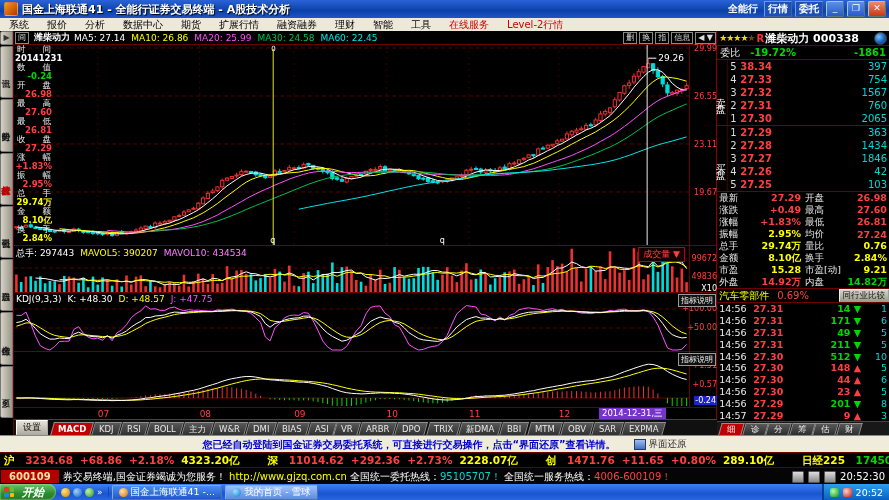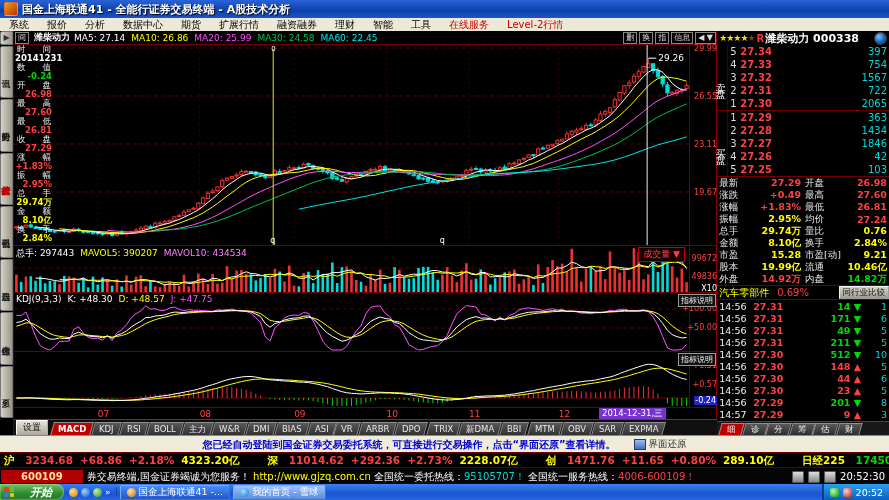--- a/index.html
+++ b/index.html
@@ -94,44 +94,52 @@
   .rtab span{display:inline-block;transform:skewX(16deg);}
   .rtab.active{background:#c00000;}
   
   #notice{position:absolute;left:0;top:435px;width:889px;height:17px;background:#f0ecdc;border-top:1px solid #888;display:flex;align-items:center;justify-content:center;gap:18px;}
   #notice-text{color:#0000cc;font-weight:bold;font-size:10px;}
   #restore{display:flex;align-items:center;gap:3px;color:#222;font-size:9.5px;}
   #restore .ricon{width:10px;height:9px;background:linear-gradient(#9cc0f0,#4070c0);border:1px solid #336;}
   #indexbar{position:absolute;left:0;top:452px;width:889px;height:15px;background:#000;border-top:1px solid #6e0000;display:flex;align-items:center;font-size:10.5px;font-weight:bold;white-space:nowrap;overflow:hidden;}
   #indexbar span{margin-right:7px;}
   #marquee{position:absolute;left:0;top:467px;width:889px;height:17px;background:#050505;border-top:1px solid #5c0000;border-bottom:1px solid #5c0000;display:flex;align-items:center;font-size:10px;white-space:nowrap;overflow:hidden;}
-  #mcode{background:#b00000;color:#ffe0a0;font-weight:bold;padding:0 20px;height:13px;line-height:13px;margin:0 4px 0 1px;}
+  #mcode{background:#b00000;color:#ffe0a0;font-weight:bold;padding:0 8px;height:13px;line-height:13px;margin:0 4px 0 1px;}
   #mtime{margin-left:auto;color:#fff;padding-right:4px;display:flex;align-items:center;gap:4px;}
   .micon{width:10px;height:10px;background:linear-gradient(#ddd,#888);border:1px solid #555;border-radius:1px;}
   
   #taskbar{position:absolute;left:0;top:484px;width:889px;height:16px;background:linear-gradient(#3a81f4,#1a55d0 60%,#2a66e0);display:flex;align-items:center;}
-  #startbtn{height:16px;display:flex;align-items:center;gap:16px;padding:0 12px 0 4px;border-radius:0 8px 8px 0;background:linear-gradient(#6cc26c,#2e8a2e 60%,#247a24);color:#fff;font-weight:bold;font-style:italic;font-size:11px;box-shadow:inset 0 0 2px #bfb;}
+  #startbtn{height:16px;display:flex;align-items:center;gap:8px;padding:0 12px 0 4px;border-radius:0 8px 8px 0;background:linear-gradient(#6cc26c,#2e8a2e 60%,#247a24);color:#fff;font-weight:bold;font-style:italic;font-size:11px;box-shadow:inset 0 0 2px #bfb;}
   #winflag{width:10px;height:10px;display:grid;grid-template-columns:1fr 1fr;grid-template-rows:1fr 1fr;gap:1px;}
   #winflag i{border-radius:1px;}
   .ql{display:flex;align-items:center;gap:3px;padding:0 5px;border-right:1px solid #1a45a8;}
   .qlicon{width:9px;height:9px;border-radius:50%;}
   .task{height:13px;display:flex;align-items:center;gap:3px;background:linear-gradient(#4a8cf8,#2058c8);border:1px outset #7aacf8;border-radius:2px;color:#fff;font-size:9.5px;padding:0 6px;margin-left:3px;max-width:170px;overflow:hidden;white-space:nowrap;}
   .task.active{background:linear-gradient(#9cc0ff,#5a8ce0);}
   .task .ticon{width:9px;height:9px;border-radius:50%;flex:0 0 auto;}
   #tray{margin-left:auto;height:16px;display:flex;align-items:center;gap:4px;background:linear-gradient(#2a9ff0,#0a60c0);border-left:2px solid #0a3c90;padding:0 6px;color:#fff;font-size:9.5px;}
   .trayicon{width:9px;height:9px;border-radius:2px;}
 </style>
 </head>
 <body>
 
 <div id="app">
 
   <div id="titlebar">
     <div id="titleicon"></div>
     <div id="title">国金上海联通41 - 全能行证券交易终端 - A股技术分析</div>
+    <div id="titlebtns">
+        <span class="tbtn">全能行</span>
+        <span class="tbtn raised">行情</span>
+        <span class="tbtn raised">委托</span>
+        <span class="winbtn">_</span>
+        <span class="winbtn">❐</span>
+        <span class="winbtn close">✕</span>
+      </div>
   </div>
 
   <div id="menubar">
       <span class="menu-item">系统</span>
       <span class="menu-item">报价</span>
       <span class="menu-item">分析</span>
       <span class="menu-item">数据中心</span>
       <span class="menu-item">期货</span>
       <span class="menu-item">扩展行情</span>
       <span class="menu-item">融资融券</span>
@@ -903,41 +911,46 @@
     </div>
 
     <div id="rpanel">
       <div id="rtitle">
         <span id="stars">★★★★</span>
         <span id="stardim">★</span>
         <span id="rbadge">R</span>
         <span id="rname">潍柴动力 000338</span>
         <span id="globe"></span>
       </div>
+      <div id="weibi">
+        <span style="color:#eee;">委比</span>
+        <span style="color:#00d800;font-weight:bold;margin-left:10px;">-19.72%</span>
+        <span style="color:#00d800;font-weight:bold;margin-left:auto;">-1861</span>
+      </div>
       <div class="ob-block" id="sellblock">
         <div class="ob-vlab">卖盘</div>
       <div class="ob-row">
             <span class="ob-n">5</span>
-            <span class="ob-p">27.34</span>
+            <span class="ob-p">38.34</span>
             <span class="ob-v">397</span>
           </div>
           <div class="ob-row">
             <span class="ob-n">4</span>
             <span class="ob-p">27.33</span>
             <span class="ob-v">754</span>
           </div>
           <div class="ob-row">
             <span class="ob-n">3</span>
             <span class="ob-p">27.32</span>
             <span class="ob-v">1567</span>
           </div>
           <div class="ob-row">
             <span class="ob-n">2</span>
             <span class="ob-p">27.31</span>
-            <span class="ob-v">722</span>
+            <span class="ob-v">760</span>
           </div>
           <div class="ob-row">
             <span class="ob-n">1</span>
             <span class="ob-p">27.30</span>
             <span class="ob-v">2065</span>
           </div>
         </div>
       <div class="ob-block" id="buyblock">
         <div class="ob-vlab">买盘</div>
       <div class="ob-row">
@@ -1028,30 +1041,20 @@
             </span>
           </div>
           <div class="st-row">
             <span class="st-half">
               <span class="st-l">市盈</span>
               <span class="st-v" style="color: rgb(255, 255, 0);">15.28</span>
             </span>
             <span class="st-half" style="padding-left: 4px;">
               <span class="st-l">市盈[动]</span>
               <span class="st-v" style="color: rgb(255, 255, 0);">9.21</span>
-            </span>
-          </div>
-          <div class="st-row">
-            <span class="st-half">
-              <span class="st-l">股本</span>
-              <span class="st-v" style="color: rgb(255, 255, 0);">19.99亿</span>
-            </span>
-            <span class="st-half" style="padding-left: 4px;">
-              <span class="st-l">流通</span>
-              <span class="st-v" style="color: rgb(255, 255, 0);">10.46亿</span>
             </span>
           </div>
           <div class="st-row">
             <span class="st-half">
               <span class="st-l">外盘</span>
               <span class="st-v" style="color: rgb(255, 64, 64);">14.92万</span>
             </span>
             <span class="st-half" style="padding-left: 4px;">
               <span class="st-l">内盘</span>
               <span class="st-v" style="color: rgb(0, 216, 0);">14.82万</span>

